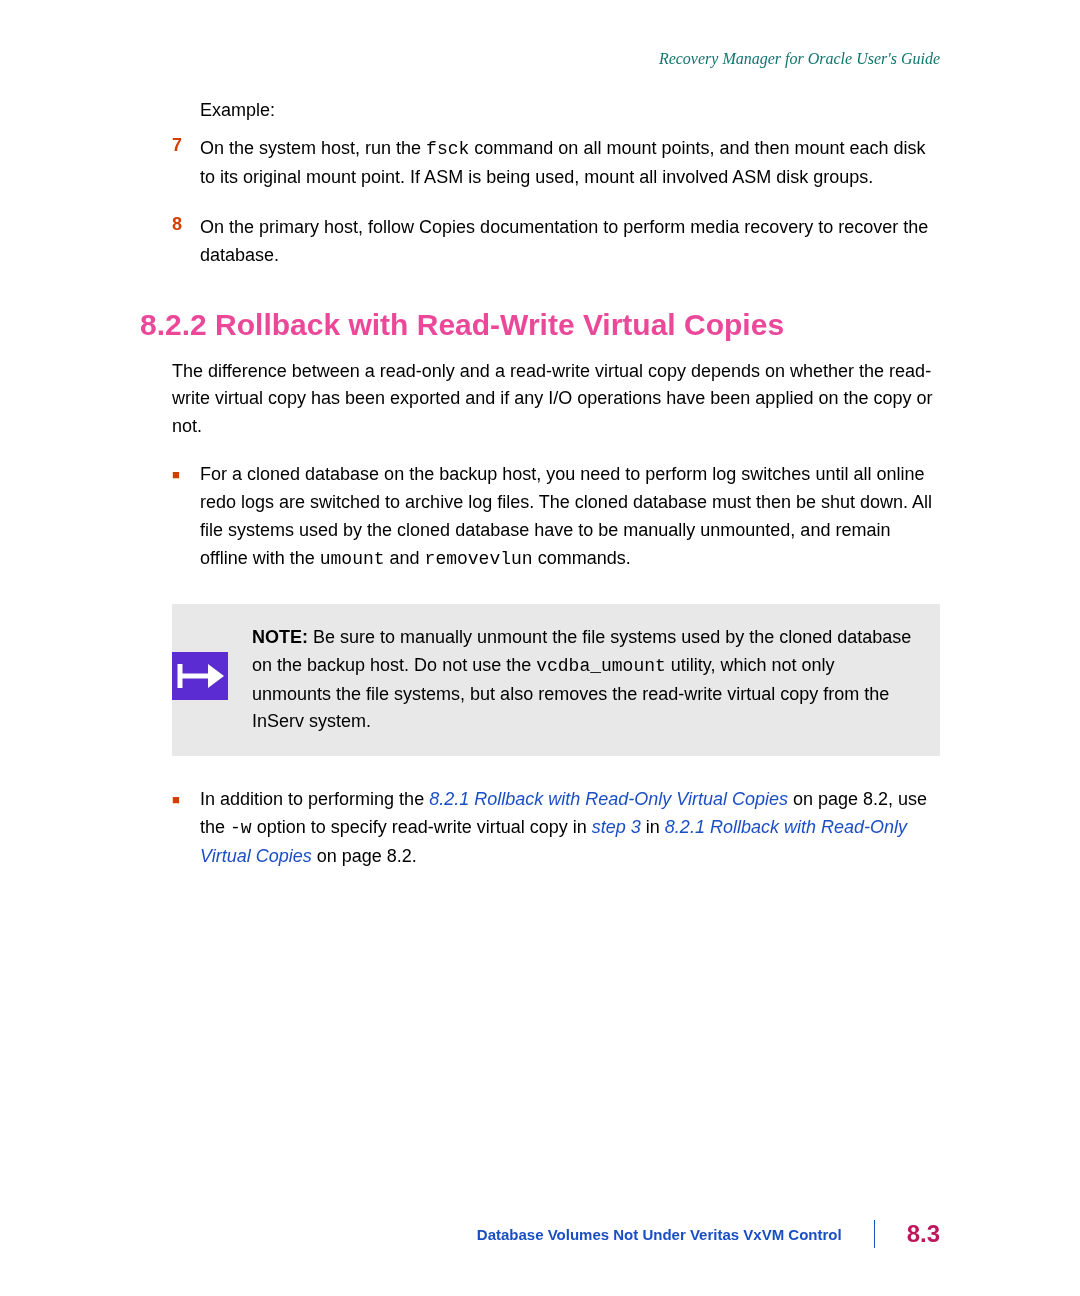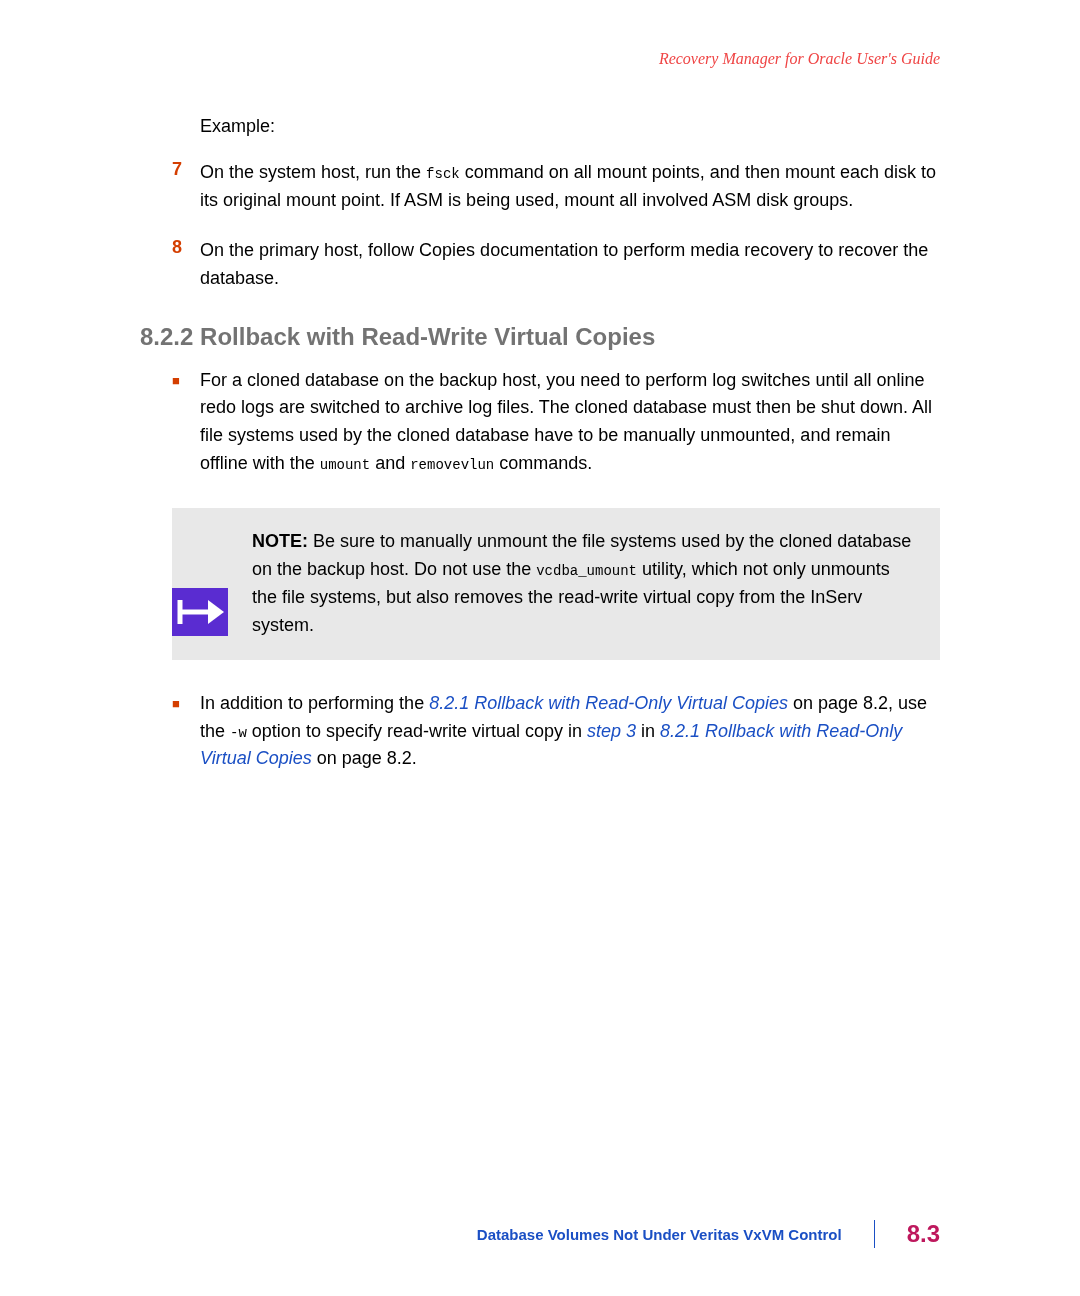--- a/index.html
+++ b/index.html
@@ -16,28 +16,28 @@
   .page {
     padding: 50px 140px 60px 140px;
     box-sizing: border-box;
     height: 100%;
     position: relative;
   }
   .header-note {
     text-align: right;
     font-size: 16px;
     font-style: italic;
-    color: #ef4444;
+    color: #0f766e;
     font-family: Georgia, 'Times New Roman', serif;
-    margin-bottom: 48px;
+    margin-bottom: 32px;
   }
   .example-label {
     margin-left: 60px;
     font-size: 18px;
-    margin-bottom: 22px;
+    margin-bottom: 14px;
   }
   .code-box {
     border: 1px solid #000;
     margin: 8px 0 24px 32px;
     padding: 18px 18px;
     font-family: "Courier New", Courier, monospace;
     font-size: 18px;
     letter-spacing: 0.5px;
   }
   .numbered {
@@ -51,24 +51,24 @@
     width: 28px;
     flex-shrink: 0;
     font-size: 18px;
   }
   .numbered .txt {
     font-size: 18px;
     line-height: 1.55;
   }
   .section-heading {
     font-weight: bold;
-    font-size: 24px;
-    margin-top: 30px;
+    font-size: 30px;
+    margin-top: 38px;
     margin-bottom: 16px;
-    color: #737373;
+    color: #ec4899;
   }
   .body-para {
     margin-left: 32px;
     font-size: 18px;
     line-height: 1.55;
     margin-bottom: 20px;
   }
   .bullet {
     display: flex;
     margin-left: 32px;
@@ -80,28 +80,28 @@
     color: #d43e00;
     font-size: 13px;
     padding-top: 6px;
   }
   .bullet .txt {
     font-size: 18px;
     line-height: 1.55;
   }
   code.inline {
     font-family: "Courier New", Courier, monospace;
-    font-size: 14px;
+    font-size: 18px;
   }
   .note-block {
     display: flex;
     margin: 30px 0 30px 32px;
     background: #e8e8e8;
     padding: 20px 24px 20px 0;
-    align-items: flex-end;
+    align-items: center;
   }
   .note-icon {
     width: 56px;
     height: 48px;
     background: #5a2cd1;
     margin: 0 24px 0 0;
     position: relative;
     flex-shrink: 0;
     transform: translateY(-4px);
   }
@@ -155,20 +155,21 @@
     </div>
   </div>
 
   <div class="numbered">
     <div class="num">8</div>
     <div class="txt">On the primary host, follow Copies documentation to perform media recovery to recover the database.</div>
   </div>
 
   <div class="section-heading">8.2.2 Rollback with Read-Write Virtual Copies</div>
 
+  <div class="body-para">The difference between a read-only and a read-write virtual copy depends on whether the read-write virtual copy has been exported and if any I/O operations have been applied on the copy or not.</div>
 
   <div class="bullet">
     <div class="sq">■</div>
     <div class="txt">
       <span>For a cloned database on the backup host, you need to perform log switches until all online redo logs are switched to archive log files. The cloned database must then be shut down. All file systems used by the cloned database have to be manually unmounted, and remain offline with the </span><code class="inline">umount</code><span> and </span><code class="inline">removevlun</code><span> commands.</span>
     </div>
   </div>
 
   <div class="note-block">
     <div class="note-icon">

